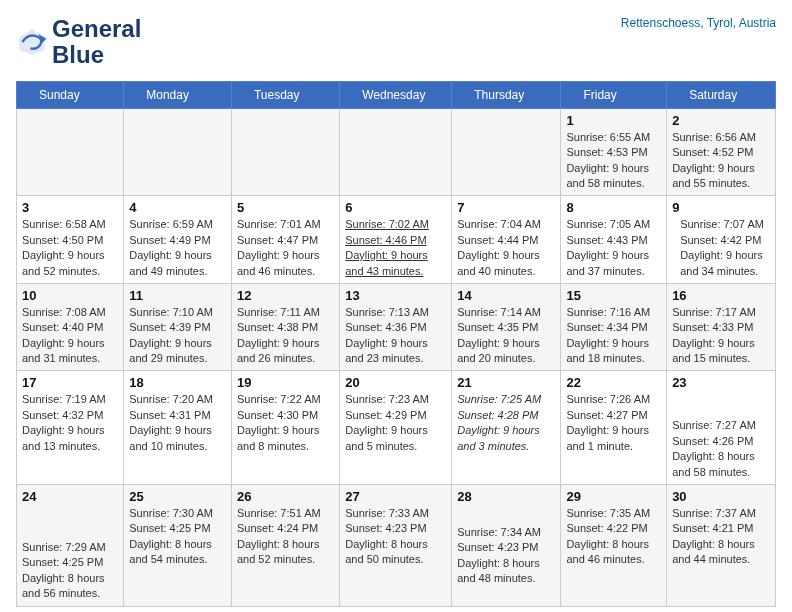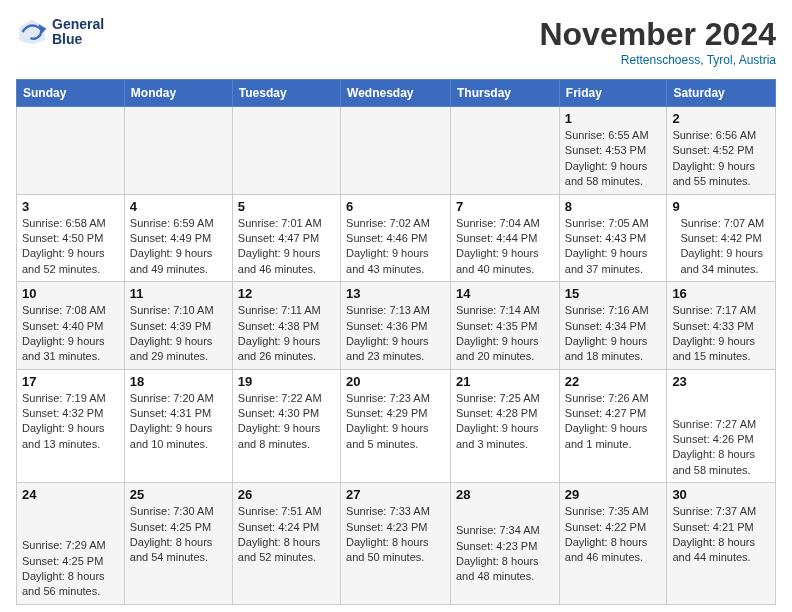--- a/index.html
+++ b/index.html
@@ -15,21 +15,21 @@
       justify-content: space-between;
       align-items: flex-start;
       margin-bottom: 12px;
     }
     .logo {
       display: flex;
       align-items: center;
       gap: 4px;
     }
     .logo-text {
-      font-size: 14px;
+      font-size: 24px;
       font-weight: bold;
       color: #1a3a6b;
       line-height: 1.1;
     }
     .logo-text span {
       display: block;
     }
     .logo-icon {
       width: 32px;
       height: 32px;
@@ -48,23 +48,23 @@
     }
     table {
       width: 100%;
       border-collapse: collapse;
       font-size: 11px;
     }
     thead tr th {
       background-color: #3a6bbf;
       color: white;
       text-align: left;
-      padding: 6px 6px;
+      padding: 6px 22px;
       font-size: 12px;
-      font-weight: bold;
+      font-weight: normal;
       border: 1px solid #5580cc;
     }
     tbody tr td {
       border: 1px solid #ccc;
       vertical-align: top;
       padding: 4px 5px;
       height: 80px;
       width: 113px;
     }
     tbody tr:nth-child(odd) td {
@@ -97,21 +97,20 @@
       <polygon points="20,4 36,14 36,30 20,36 4,30 4,14" fill="#3a6bbf" opacity="0.15"></polygon>
       <path d="M8 20 Q16 8 28 14 Q34 17 30 24 Q26 30 18 28" fill="none" stroke="#3a6bbf" stroke-width="3"></path>
       <polygon points="28,10 38,16 32,22" fill="#3a6bbf"></polygon>
     </svg>
     <div class="logo-text">
       <span>General</span>
       <span>Blue</span>
     </div>
   </div>
   <div class="title-area">
-    <div class="month-title">November 2024</div>
     <div class="location-title">Rettenschoess, Tyrol, Austria</div>
   </div>
 </div>
 
 <table>
   <thead>
     <tr>
     <th>Sunday</th>
         <th>Monday</th>
         <th>Tuesday</th>
@@ -155,21 +154,21 @@
 Daylight: 9 hours and 49 minutes.</div>
         </td>
         <td>
           <div class="day-num">5</div>
           <div class="day-detail" style="white-space: pre-line;">Sunrise: 7:01 AM
 Sunset: 4:47 PM
 Daylight: 9 hours and 46 minutes.</div>
         </td>
         <td>
           <div class="day-num">6</div>
-          <div class="day-detail" style="white-space: pre-line;">Sunrise: 7:02 AM
+          <div class="day-detail" style="white-space: pre-line; text-decoration: underline;">Sunrise: 7:02 AM
 Sunset: 4:46 PM
 Daylight: 9 hours and 43 minutes.</div>
         </td>
         <td>
           <div class="day-num">7</div>
           <div class="day-detail" style="white-space: pre-line;">Sunrise: 7:04 AM
 Sunset: 4:44 PM
 Daylight: 9 hours and 40 minutes.</div>
         </td>
         <td>
@@ -249,21 +248,21 @@
 Daylight: 9 hours and 8 minutes.</div>
         </td>
         <td>
           <div class="day-num">20</div>
           <div class="day-detail" style="white-space: pre-line;">Sunrise: 7:23 AM
 Sunset: 4:29 PM
 Daylight: 9 hours and 5 minutes.</div>
         </td>
         <td>
           <div class="day-num">21</div>
-          <div class="day-detail" style="white-space: pre-line;">Sunrise: 7:25 AM
+          <div class="day-detail" style="white-space: pre-line; font-style: italic;">Sunrise: 7:25 AM
 Sunset: 4:28 PM
 Daylight: 9 hours and 3 minutes.</div>
         </td>
         <td>
           <div class="day-num">22</div>
           <div class="day-detail" style="white-space: pre-line;">Sunrise: 7:26 AM
 Sunset: 4:27 PM
 Daylight: 9 hours and 1 minute.</div>
         </td>
         <td>

